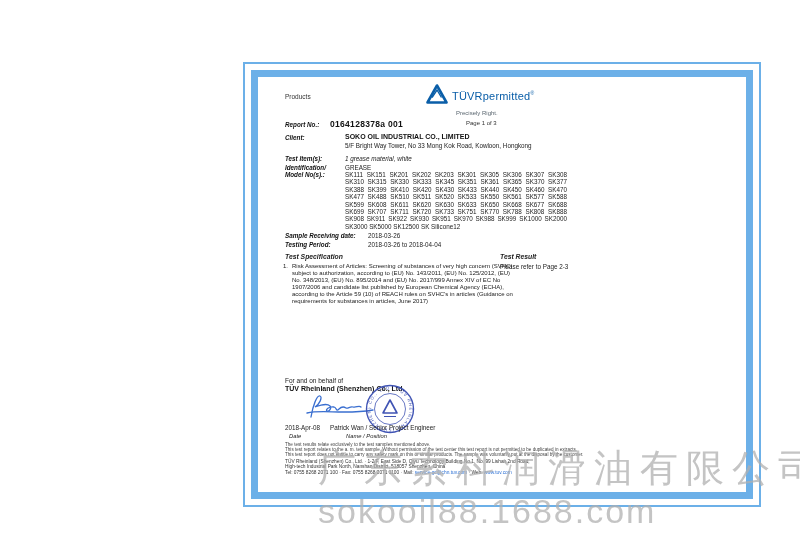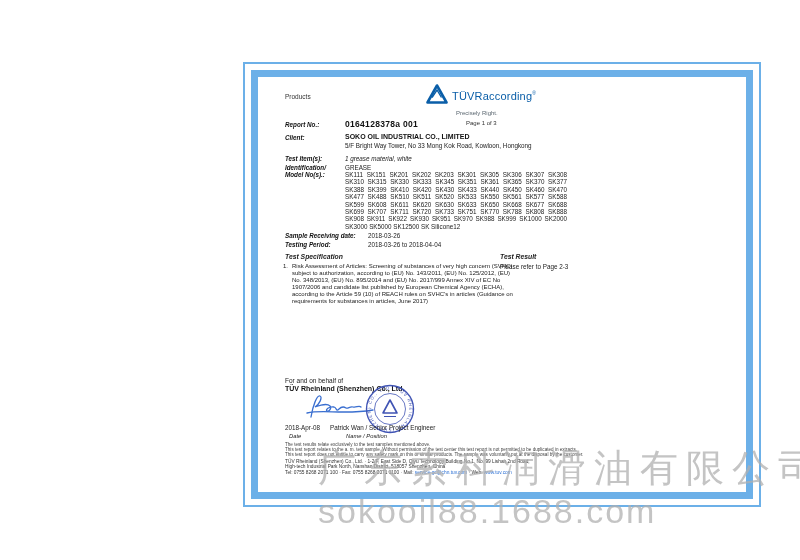--- a/index.html
+++ b/index.html
@@ -64,27 +64,27 @@
       <div class="abs products">Products</div>
 
       <div class="abs logo">
         <div class="logo-row">
           <span>
             <svg width="22" height="22" viewBox="0 0 22 22">
               <polygon points="11,2.5 20.5,19.5 1.5,19.5" fill="none" stroke="#0a5ea8" stroke-width="2.6" stroke-linejoin="round"></polygon>
               <polyline points="6,14.5 11,7 15.5,14.5" fill="none" stroke="#0a5ea8" stroke-width="1.4"></polyline>
             </svg>
           </span>
-          <span class="logo-text"><b>TÜVR</b><span>according</span><span class="logo-reg">®</span></span>
+          <span class="logo-text"><b>TÜVR</b><span>permitted</span><span class="logo-reg">®</span></span>
         </div>
         <div class="logo-tagline">Precisely Right.</div>
       </div>
 
       <div class="abs lbl" style="left:27px; top:44px;">Report No.:</div>
-      <div class="abs val-bold" style="left:87px; top:42px;">0164128378a 001</div>
+      <div class="abs val-bold" style="left:72px; top:42px;">0164128378a 001</div>
       <div class="abs page-ind" style="left:208px; top:43px;">Page 1 of 3</div>
 
       <div class="abs lbl" style="left:27px; top:57px;">Client:</div>
       <div class="abs val-bold-sm" style="left:87px; top:56px;">SOKO OIL INDUSTRIAL CO., LIMITED</div>
       <div class="abs val" style="left:87px; top:65px;">5/F Bright Way Tower, No 33 Mong Kok Road, Kowloon, Hongkong</div>
 
       <div class="abs lbl" style="left:27px; top:78px;">Test Item(s):</div>
       <div class="abs val italic" style="left:87px; top:78px;">1 grease material, white</div>
 
       <div class="abs lbl" style="left:27px; top:87px;">Identification/</div>

